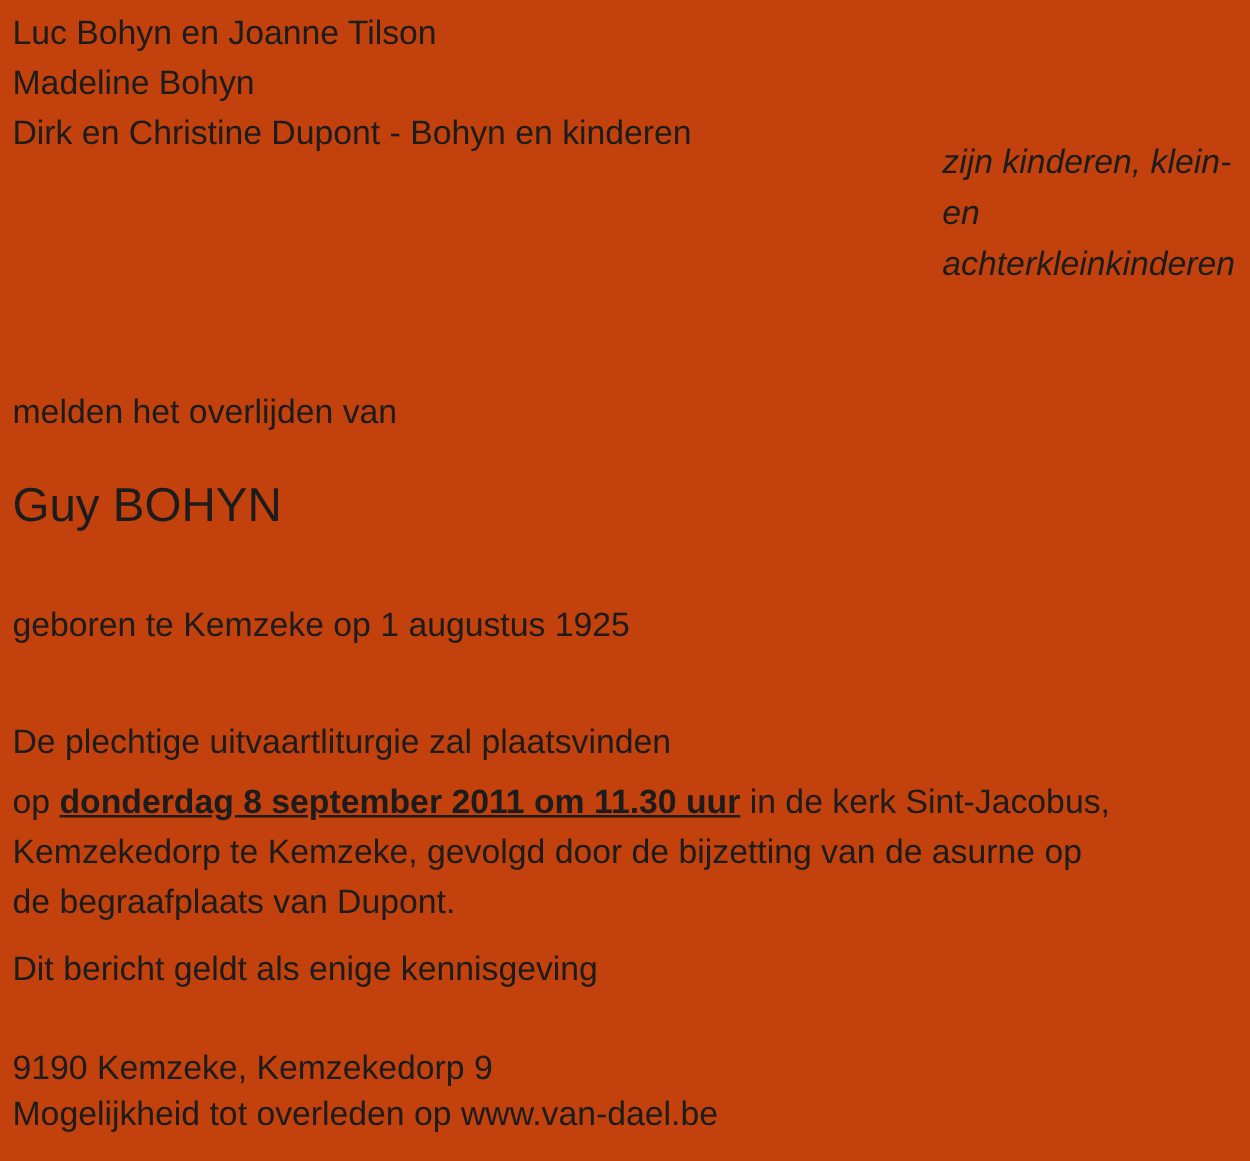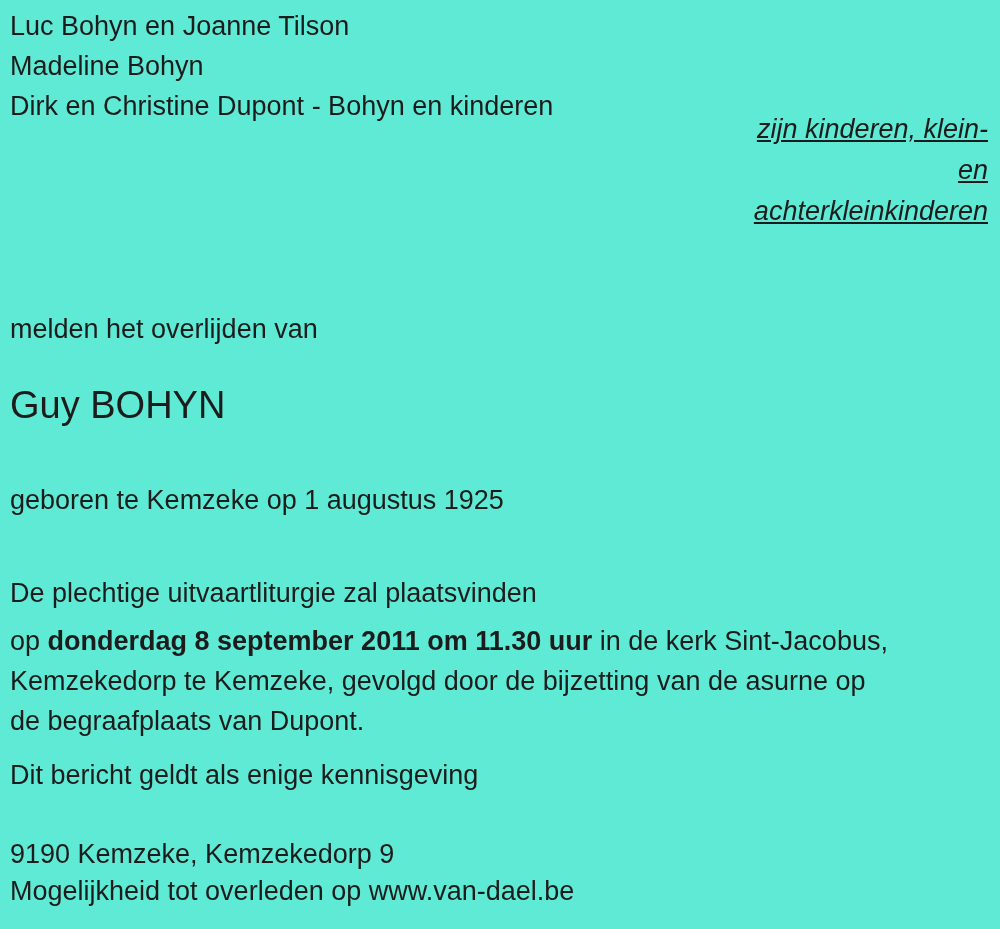--- a/index.html
+++ b/index.html
@@ -4,42 +4,41 @@
 <style>
   html, body {
     margin: 0;
     padding: 0;
     background: #ffffff;
   }
   .page {
     position: relative;
     width: 1000px;
     height: 929px;
-    background: #5eead4;
+    background: #c2410c;
     color: #1c1c1c;
     font-family: "Liberation Sans", sans-serif;
     font-size: 27px;
     overflow: hidden;
   }
   .abs { position: absolute; }
 
   .family-block {
     left: 10px;
     top: 6px;
     line-height: 40px;
     white-space: nowrap;
   }
   .relation-block {
     right: 12px;
     top: 109px;
     line-height: 41px;
     font-style: italic;
-    text-align: right;
+    text-align: left;
     white-space: nowrap;
-    text-decoration: underline;
   }
   .families-line {
     left: 10px;
     top: 229px;
     line-height: 40px;
     white-space: nowrap;
   }
   .intro-line {
     left: 10px;
     top: 309px;
@@ -83,21 +82,21 @@
     top: 755px;
     line-height: 40px;
     white-space: nowrap;
   }
   .address-block {
     left: 10px;
     top: 836px;
     line-height: 37px;
     white-space: nowrap;
   }
-  .bold { font-weight: 700; }
+  .bold { font-weight: 700; text-decoration: underline; }
 </style>
 </head>
 <body>
 
 <div class="page">
 
   <div class="abs family-block">
     <div>Luc Bohyn en Joanne Tilson</div>
     <div>Madeline Bohyn</div>
     <div>Dirk en Christine Dupont - Bohyn en kinderen</div>

